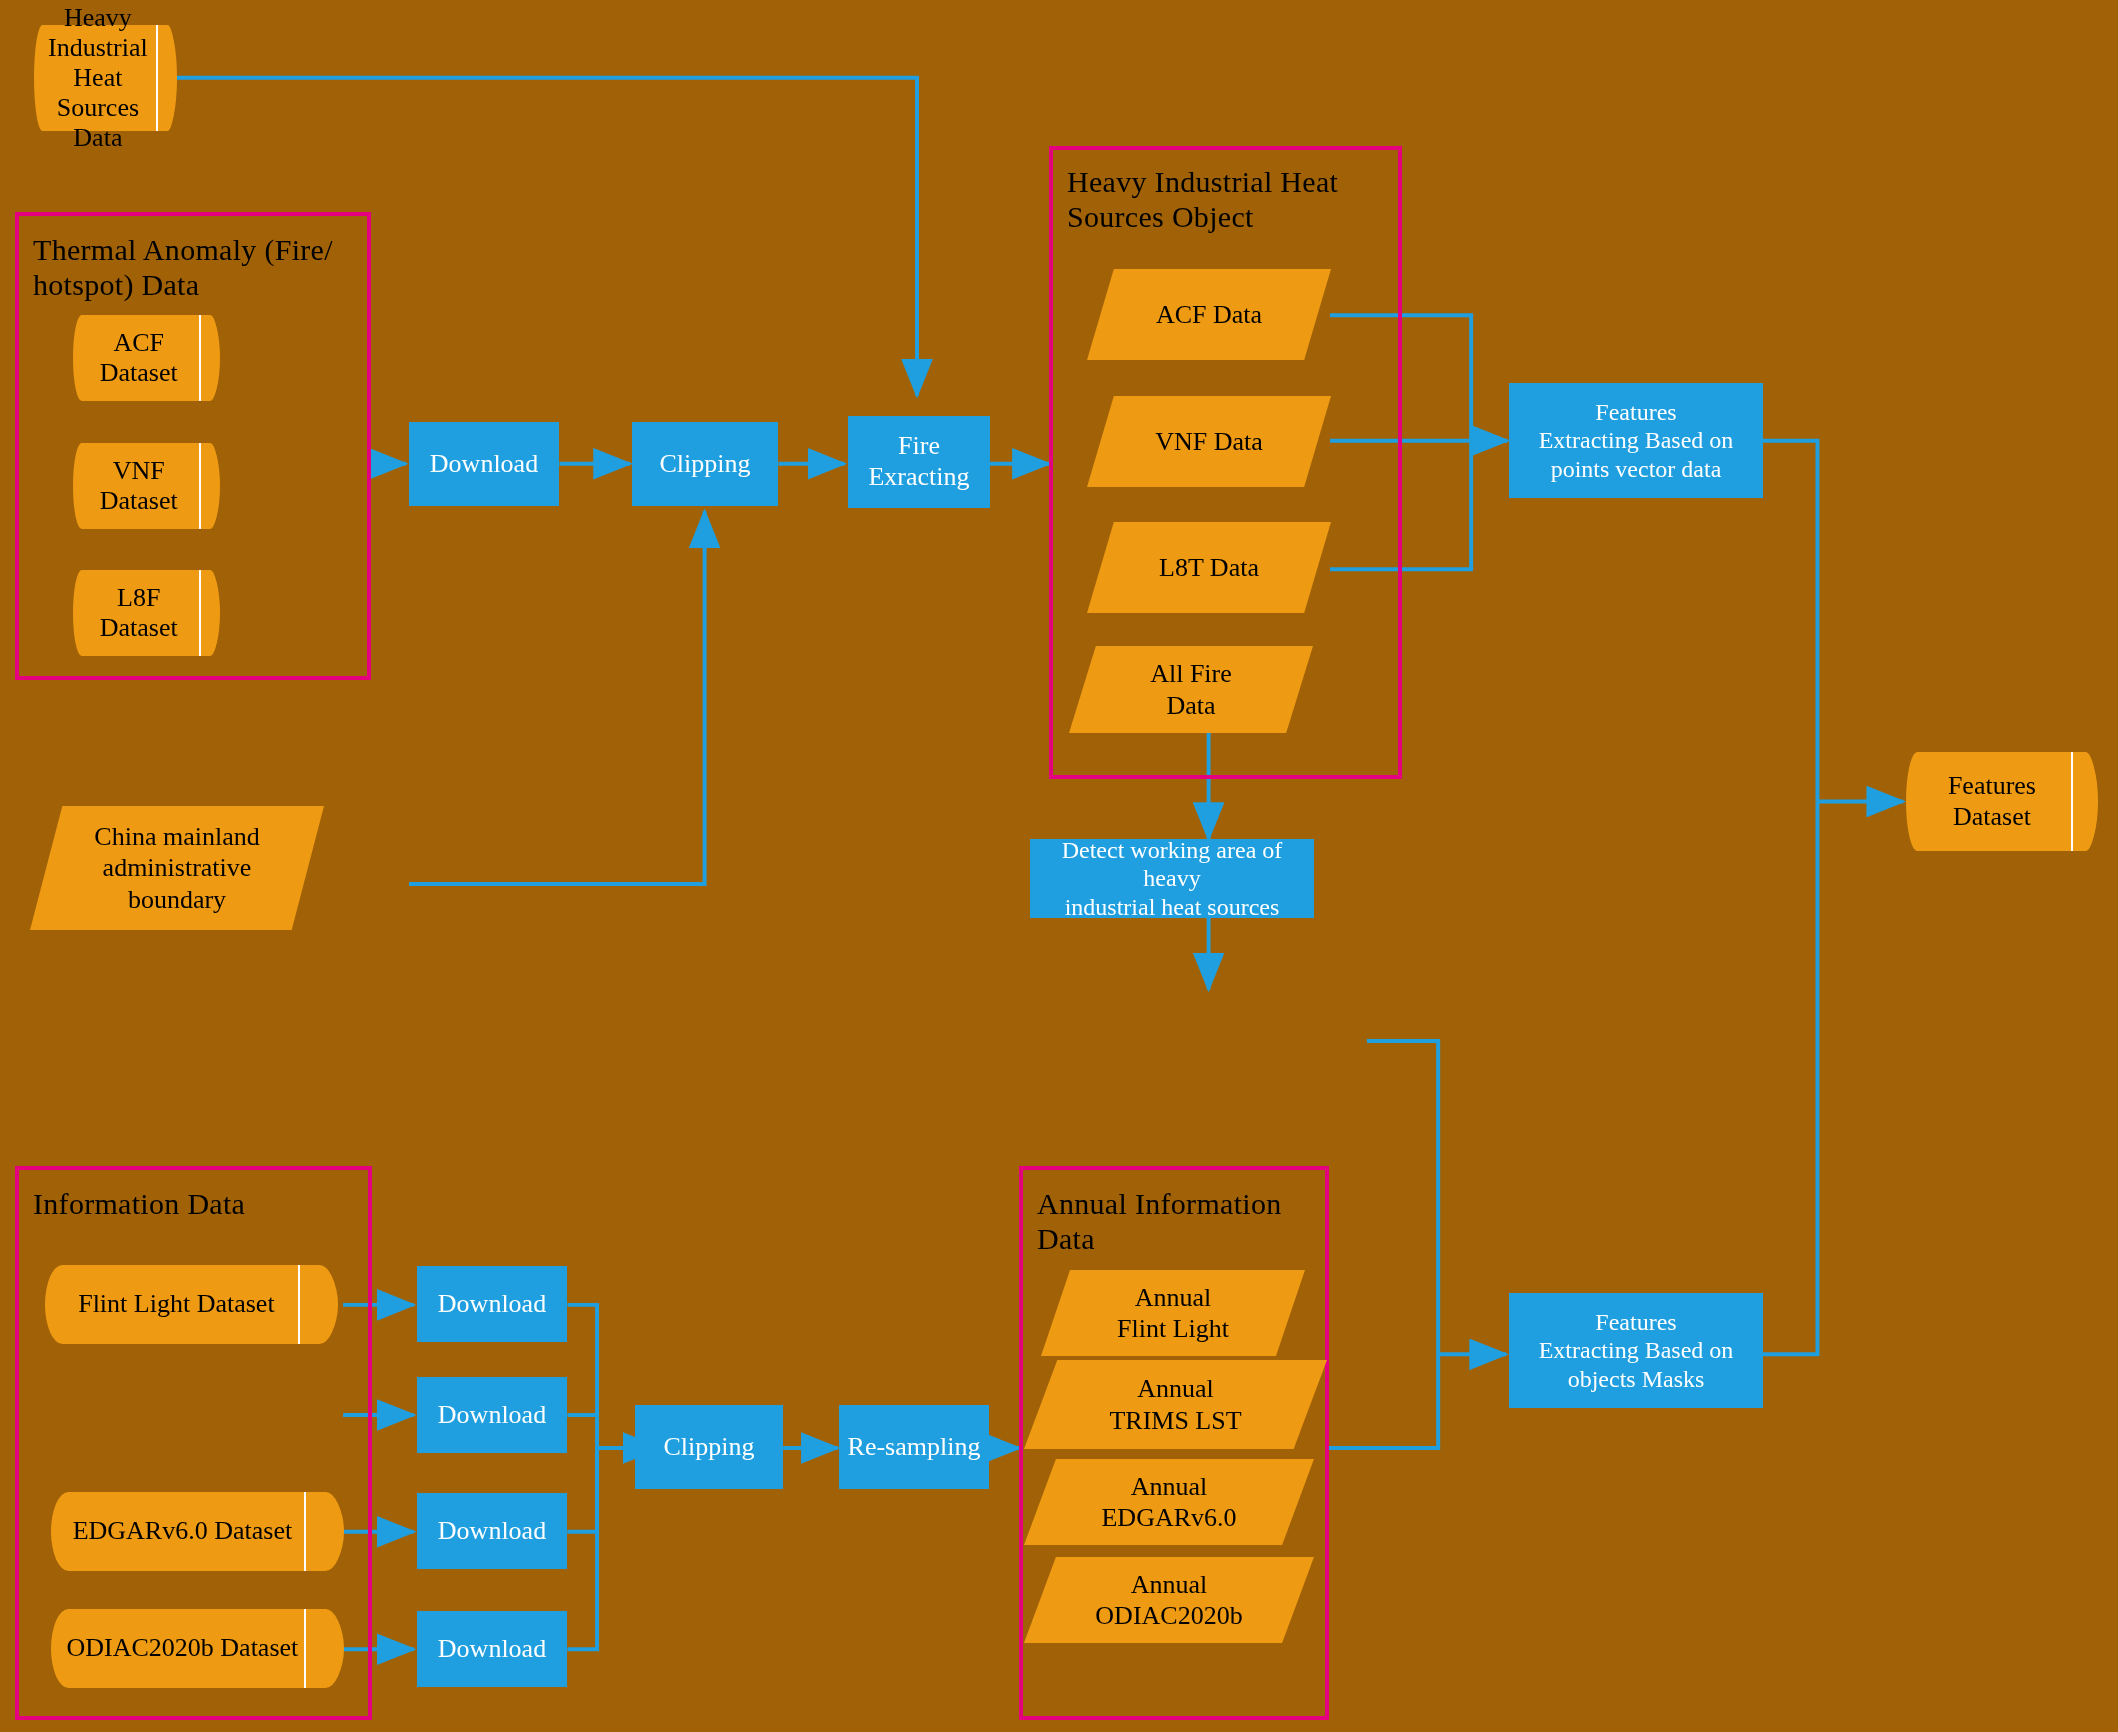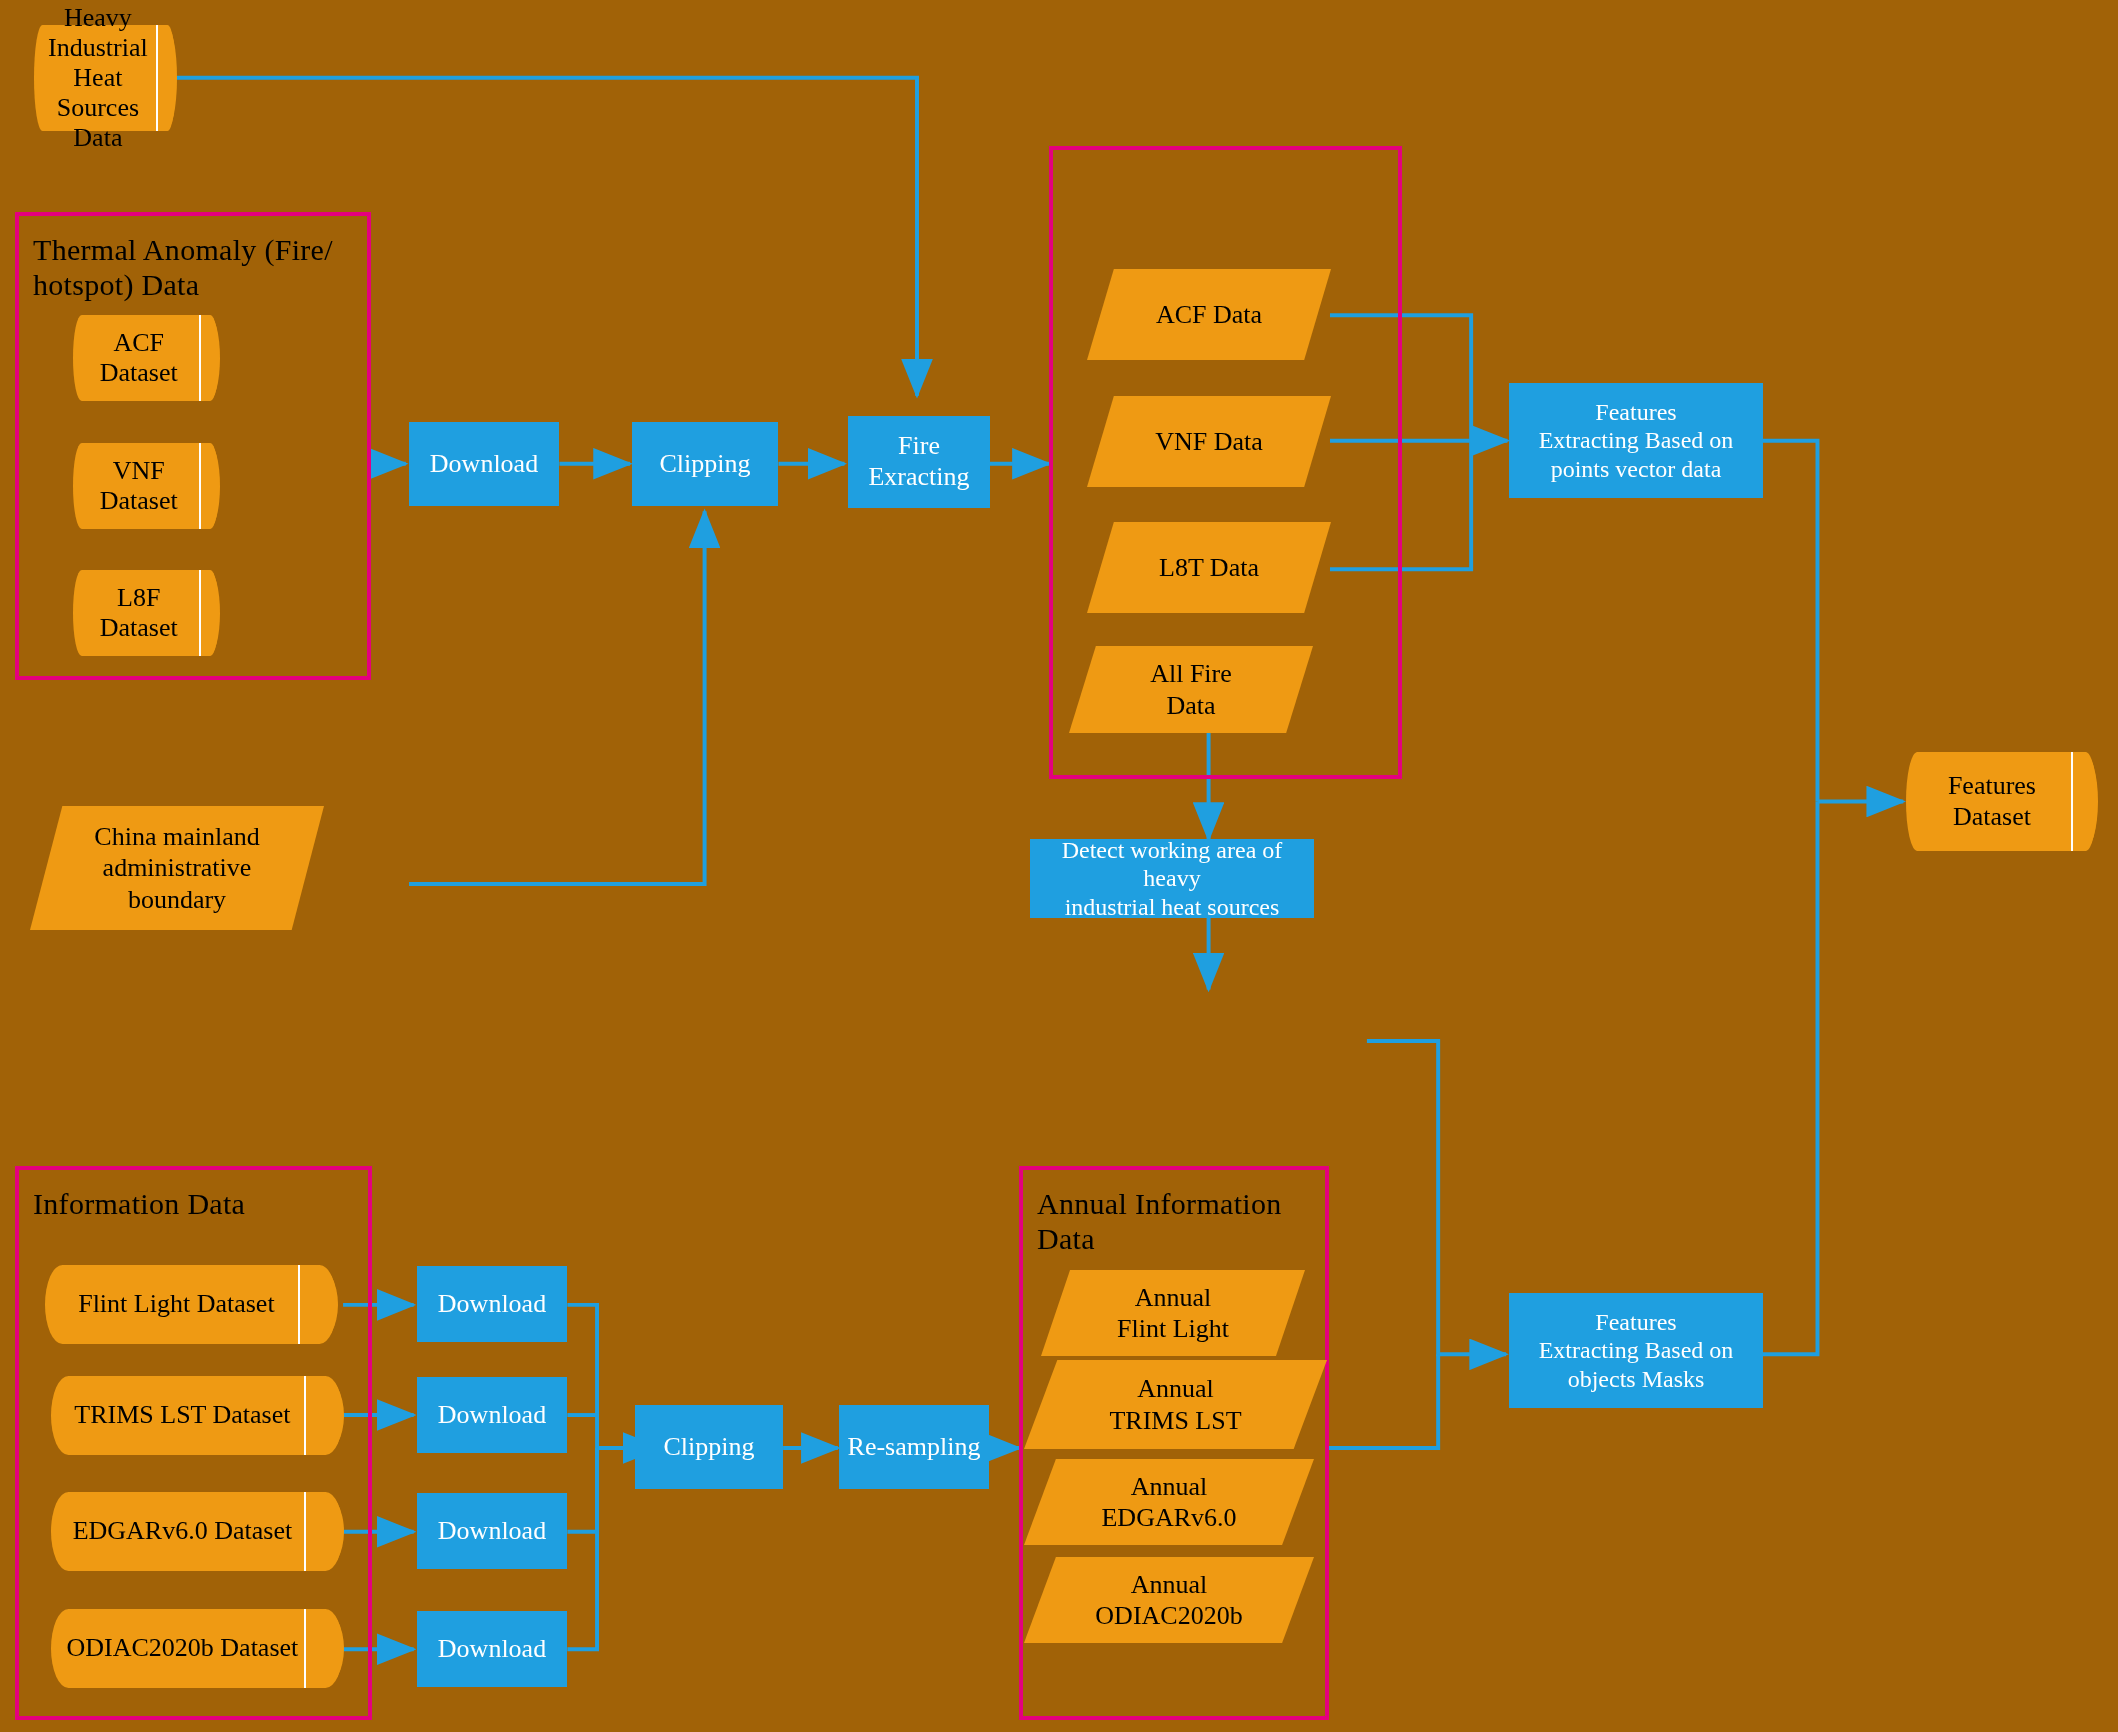--- a/index.html
+++ b/index.html
@@ -150,20 +150,22 @@
     <span>Clipping</span>
   </div>
 
   <div class="proc" style="left:848px;top:416px;width:142px;height:92px;">
     <span>Fire
 Exracting</span>
   </div>
 
   <div class="group" style="left:1049px;top:146px;width:353px;height:633px;">
   </div>
+  <div class="group-title" style="left:1067px;top:164px;width:330px;">Heavy Industrial Heat
+Sources Object</div>
 
   <div class="para" style="left:1087px;top:396px;width:244px;height:91px;">
     <div class="shape"></div>
     <div class="txt">VNF Data</div>
   </div>
 
   <div class="para" style="left:1087px;top:269px;width:244px;height:91px;">
     <div class="shape"></div>
     <div class="txt">ACF Data</div>
   </div>
@@ -201,25 +203,20 @@
   <div class="group" style="left:14.5px;top:1166px;width:357px;height:554px;">
   </div>
   <div class="group-title" style="left:33px;top:1186px;width:330px;">Information Data</div>
 
   <div class="cyl" style="left:45px;top:1265px;width:292px;height:79px;">
     <div class="body"></div>
     <div class="cap"></div>
     <div class="txt">Flint Light Dataset</div>
   </div>
 
-  <div class="cyl" style="left:51px;top:1376px;width:292px;height:79px;">
-    <div class="body"></div>
-    <div class="cap"></div>
-    <div class="txt">TRIMS LST Dataset</div>
-  </div>
 
   <div class="cyl" style="left:51px;top:1492px;width:292px;height:79px;">
     <div class="body"></div>
     <div class="cap"></div>
     <div class="txt">EDGARv6.0 Dataset</div>
   </div>
 
   <div class="cyl" style="left:51px;top:1609px;width:292px;height:79px;">
     <div class="body"></div>
     <div class="cap"></div>

